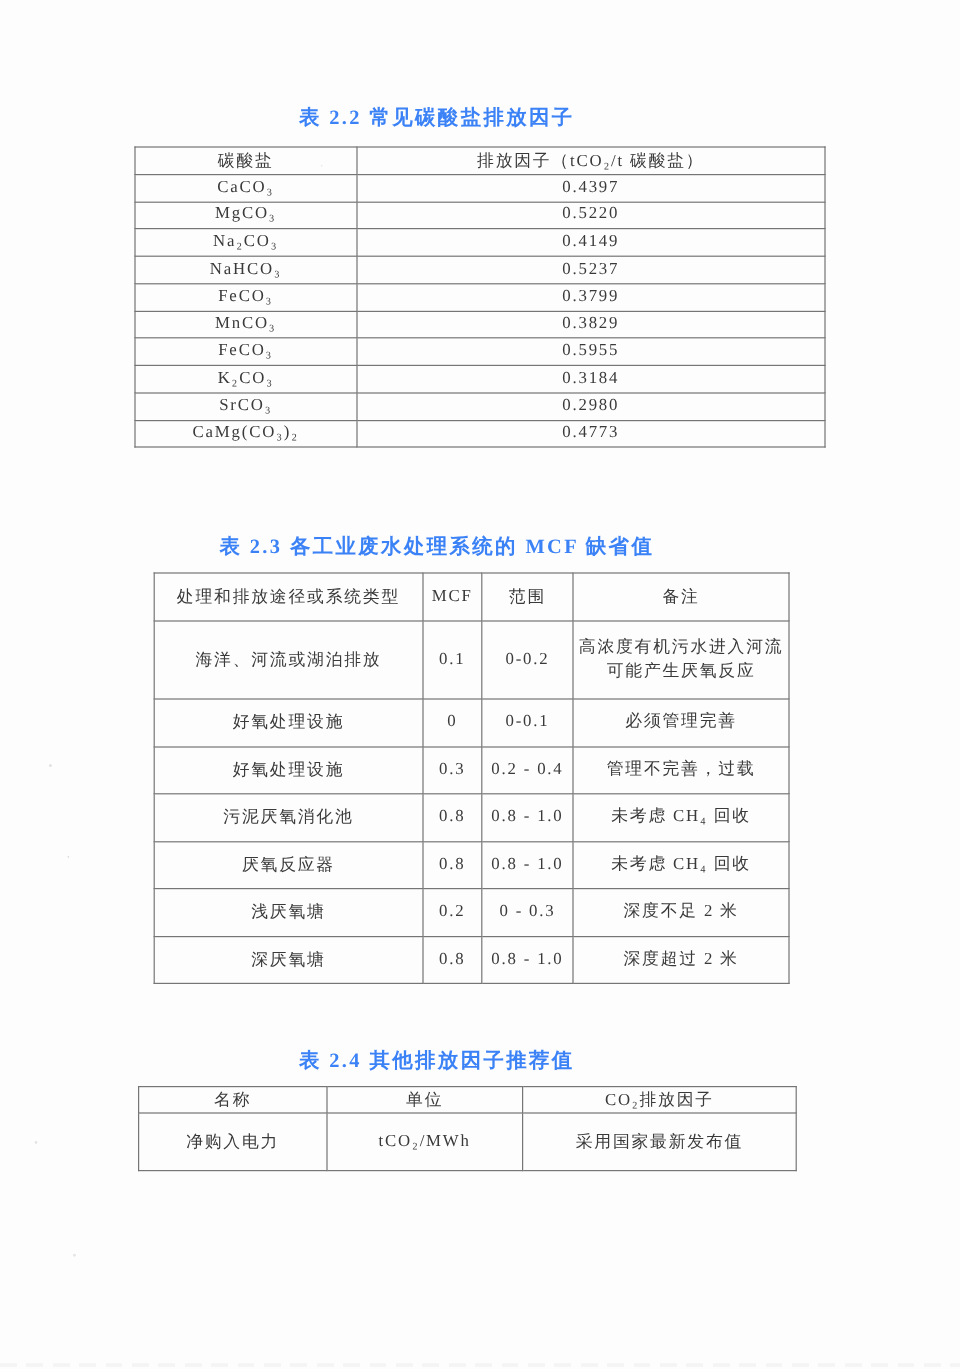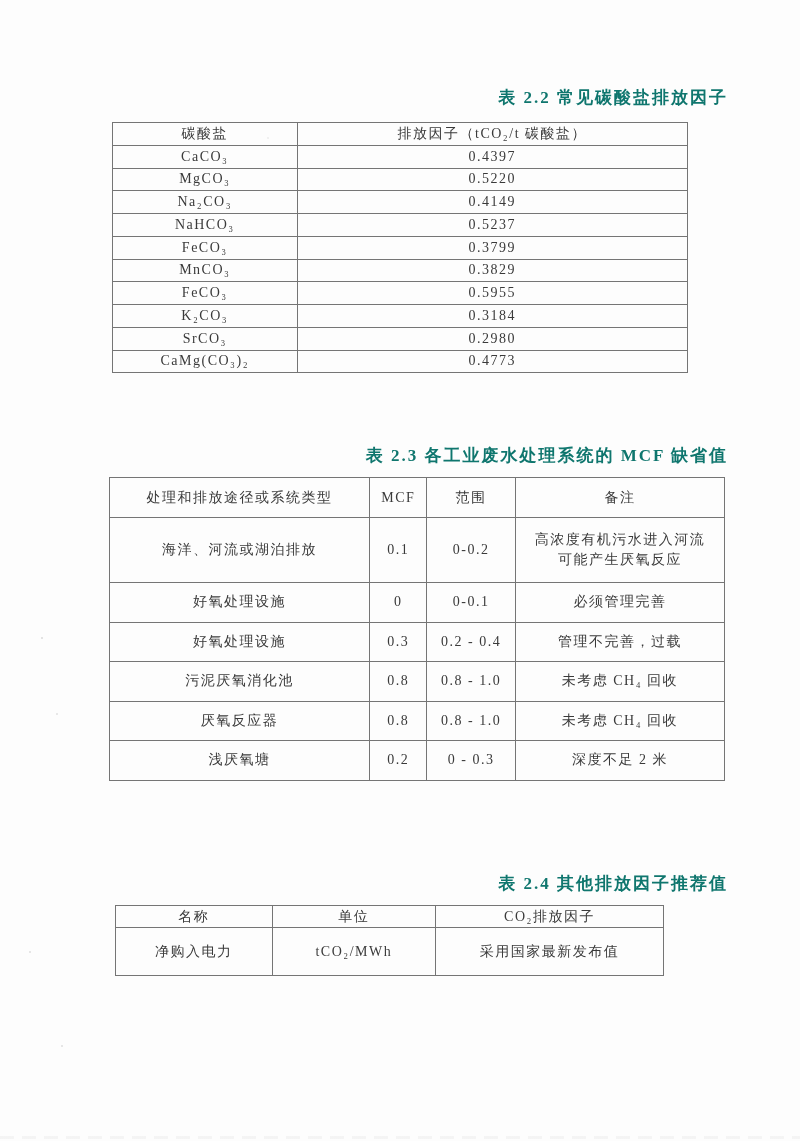--- a/index.html
+++ b/index.html
@@ -13,24 +13,24 @@
       radial-gradient(circle 1px at 57px 714px, #e0e0e0 60%, transparent 100%),
       radial-gradient(circle 1px at 268px 138px, #ececec 60%, transparent 100%),
       radial-gradient(circle 1.5px at 62px 1046px, #e6e6e6 60%, transparent 100%);
     font-family: "Liberation Serif", "DejaVu Serif", serif;
     color: #383838;
     overflow: hidden;
   }
   .doc-title {
     position: absolute;
     left: 0; width: 728px;
-    text-align: right;
+    text-align: center;
     font-size: 17px;
     font-weight: bold;
-    color: #0f766e;
+    color: #3b82f6;
     letter-spacing: 2px;
     line-height: 24px;
   }
   #title22 { top: 86px; }
   #title23 { top: 444px; }
   #title24 { top: 872px; }
 
   table {
     position: absolute;
     border-collapse: collapse;
@@ -44,21 +44,21 @@
     font-weight: normal;
     padding: 0 4px;
     letter-spacing: 1.5px;
     color: #3a3a3a;
     overflow: hidden;
   }
 
   #table22 { top: 122px; left: 112px; width: 576px; }
   #table22 tr { height: 22.75px; font-family: Liberation Serif, serif; }
 
-  #table23 { top: 477px; left: 109px; width: 616px; border-radius: 18px; }
+  #table23 { top: 477px; left: 128px; width: 530px; border-radius: 18px; }
   #table23 thead tr { height: 40px; }
   #table23 tbody tr { height: 39.5px; }
   #table23 tbody tr:first-child { height: 65px; }
   #table23 td:nth-child(4) { white-space: pre-line; line-height: 20px; }
 
   #table24 { top: 905px; left: 115px; width: 549px; }
   #table24 thead tr { height: 22px; }
   #table24 tbody tr:first-child { height: 48px; }
   #table24 tbody tr:nth-child(2) { height: 28px; }
 
@@ -179,20 +179,26 @@
         <td>0.8</td>
         <td>0.8 - 1.0</td>
         <td>未考虑 CH₄ 回收</td>
       </tr>
       <tr>
         <td>浅厌氧塘</td>
         <td>0.2</td>
         <td>0 - 0.3</td>
         <td>深度不足 2 米</td>
       </tr>
+      <tr>
+        <td>深厌氧塘</td>
+        <td>0.8</td>
+        <td>0.8 - 1.0</td>
+        <td>深度超过 2 米</td>
+      </tr>
     </tbody>
   </table>
 
 <div class="doc-title" id="title24">表 2.4 其他排放因子推荐值</div>
 
 <table id="table24">
     <colgroup>
       <col style="width: 28.6%;">
       <col style="width: 29.8%;">
       <col style="width: 41.6%;">

